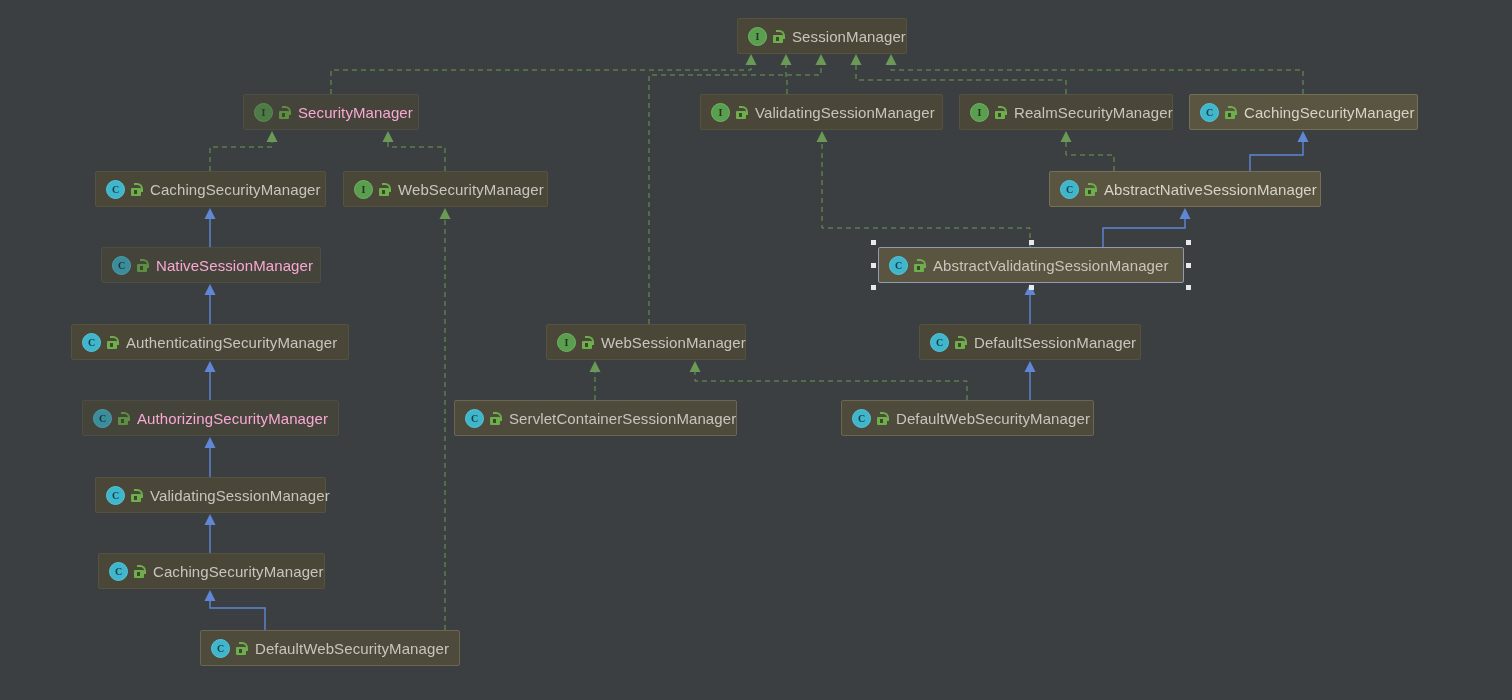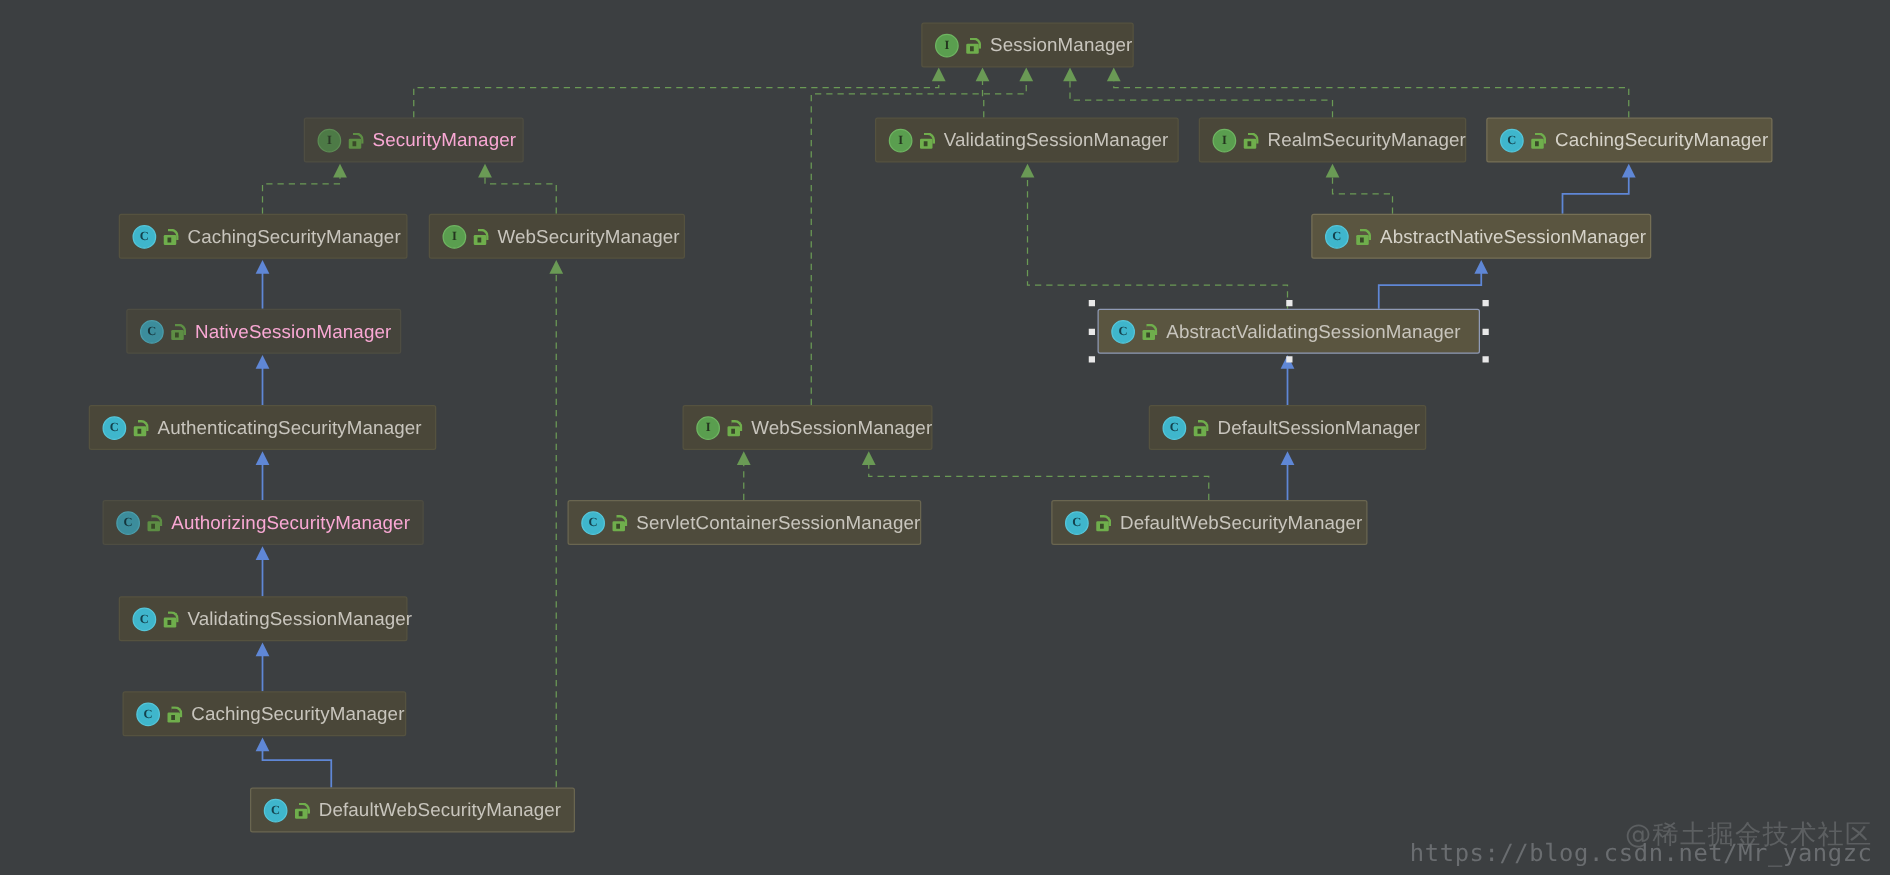--- a/index.html
+++ b/index.html
@@ -411,17 +411,13 @@
           <span class="lock-icon">
             <span class="shackle"></span>
             <span class="body"></span>
             <span class="keyhole"></span>
           </span>
         </span>
         <span class="node-label">DefaultWebSecurityManager</span>
       </div>
     </div>
 
-  <div id="watermark">
-    <div id="wm-cn">@稀土掘金技术社区</div>
-    <div id="wm-url">https://blog.csdn.net/Mr_yangzc</div>
-  </div>
 </div>
 
 </body></html>

